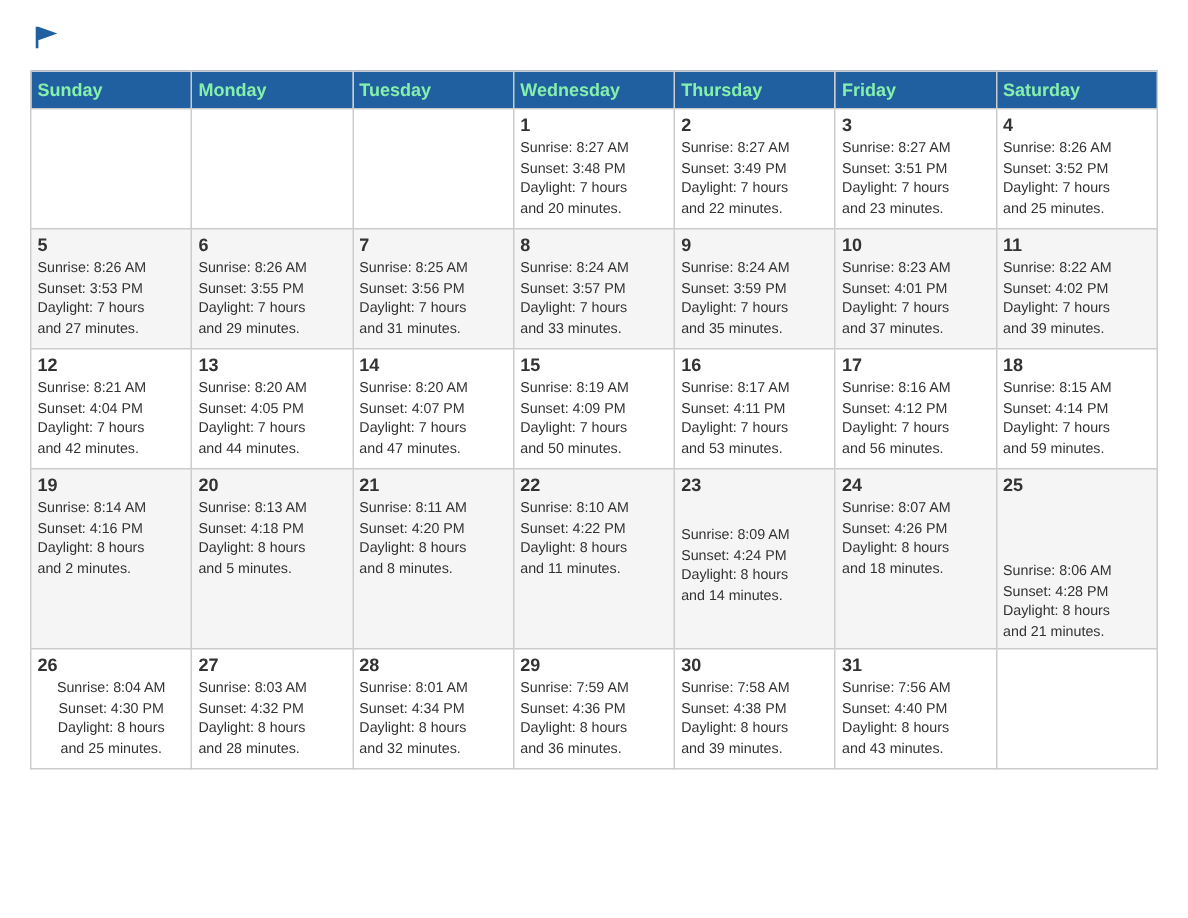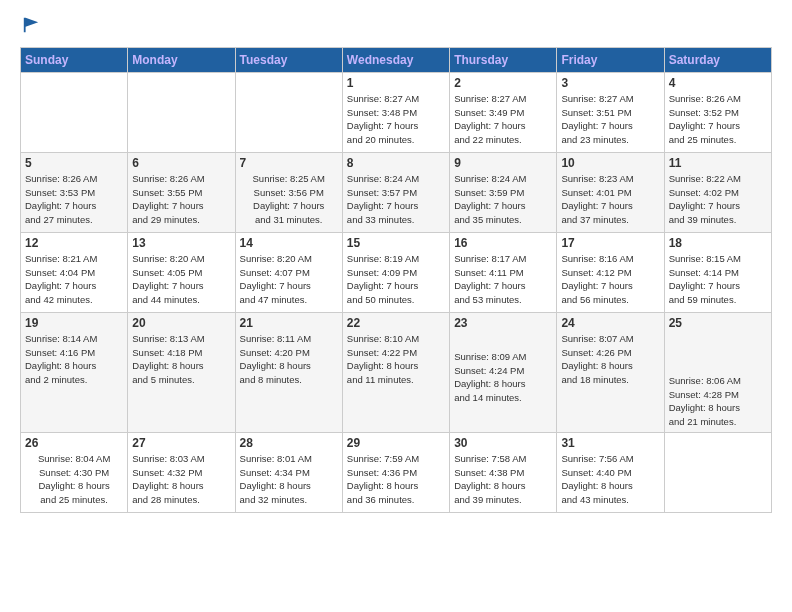--- a/index.html
+++ b/index.html
@@ -48,21 +48,21 @@
       font-size: 15px;
       color: #555;
     }
     table {
       width: 100%;
       border-collapse: collapse;
       table-layout: fixed;
     }
     thead tr th {
       background-color: #2060a0;
-      color: #c4b5fd;
+      color: #86efac;
       font-size: 12px;
       padding: 5px 4px;
       text-align: left;
       border: 1px solid #ccc;
     }
     tbody tr td {
       vertical-align: top;
       border: 1px solid #ccc;
       padding: 3px 4px;
       font-size: 10px;
@@ -167,21 +167,21 @@
           </td>
           <td>
             <span class="day-num">6</span>
             <div class="day-detail" style="white-space: pre-line;">Sunrise: 8:26 AM
 Sunset: 3:55 PM
 Daylight: 7 hours
 and 29 minutes.</div>
           </td>
           <td>
             <span class="day-num">7</span>
-            <div class="day-detail" style="white-space: pre-line; text-align: center;">Sunrise: 8:25 AM
+            <div class="day-detail" style="white-space: pre-line;">Sunrise: 8:25 AM
 Sunset: 3:56 PM
 Daylight: 7 hours
 and 31 minutes.</div>
           </td>
           <td>
             <span class="day-num">8</span>
             <div class="day-detail" style="white-space: pre-line;">Sunrise: 8:24 AM
 Sunset: 3:57 PM
 Daylight: 7 hours
 and 33 minutes.</div>

